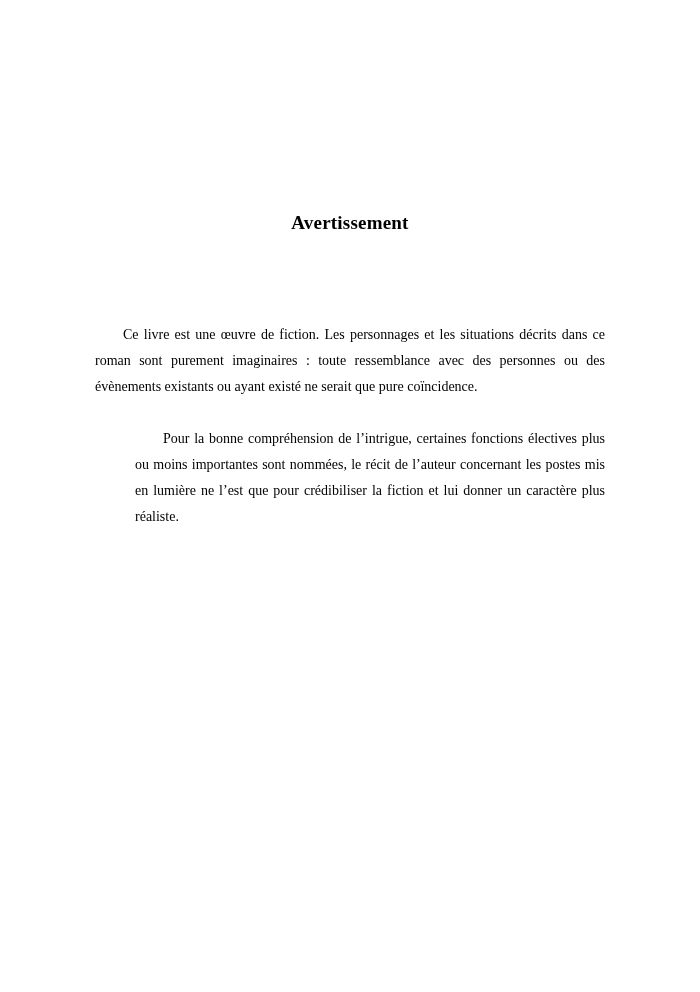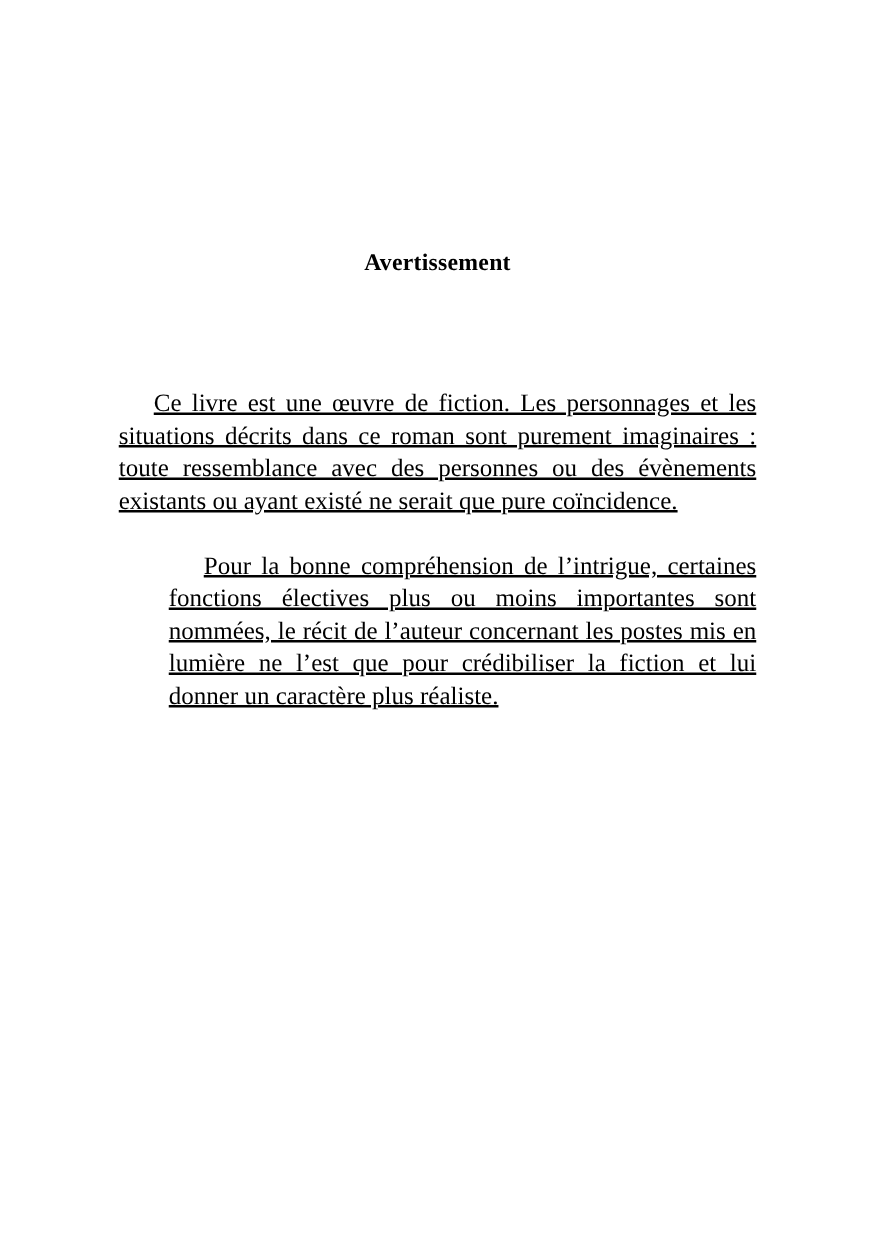--- a/index.html
+++ b/index.html
@@ -17,43 +17,42 @@
     overflow: hidden;
   }
 
   .book-page {
     position: absolute;
     top: 0;
     left: 0;
     width: 700px;
     height: 992px;
     background: #ffffff;
-    padding: 0 95px;
+    padding: 12px 95px;
   }
 
   .page-title {
     margin-top: 200px;
     text-align: center;
     font-weight: bold;
     font-size: 19px;
     letter-spacing: 0.2px;
     color: #000000;
   }
 
   .body-text {
     margin-top: 88px;
   }
 
   .body-text p {
-    font-size: 20px;
+    font-size: 14px;
     line-height: 26px;
     text-align: justify;
     text-indent: 28px;
     color: #000000;
-    text-decoration: underline;
   }
 
   .body-text p + p {
     margin-top: 26px;
     margin-left: 40px;
   }
 </style>
 </head>
 <body>
 

